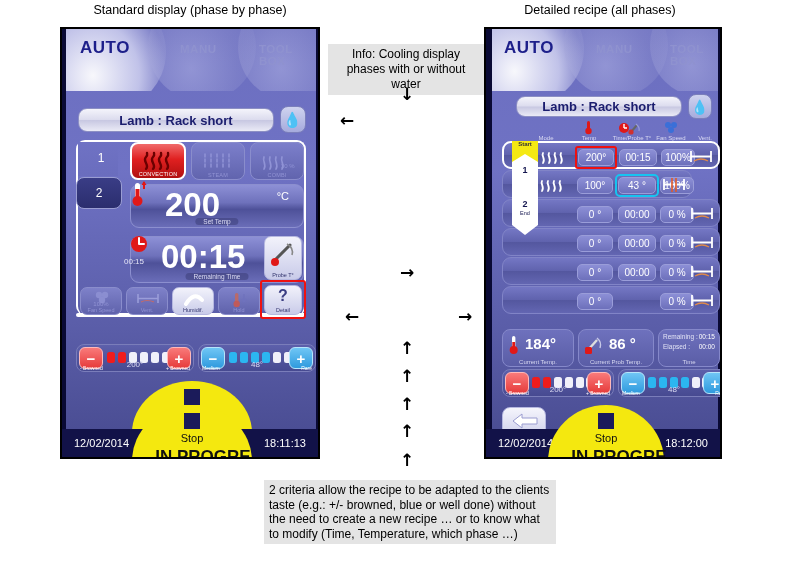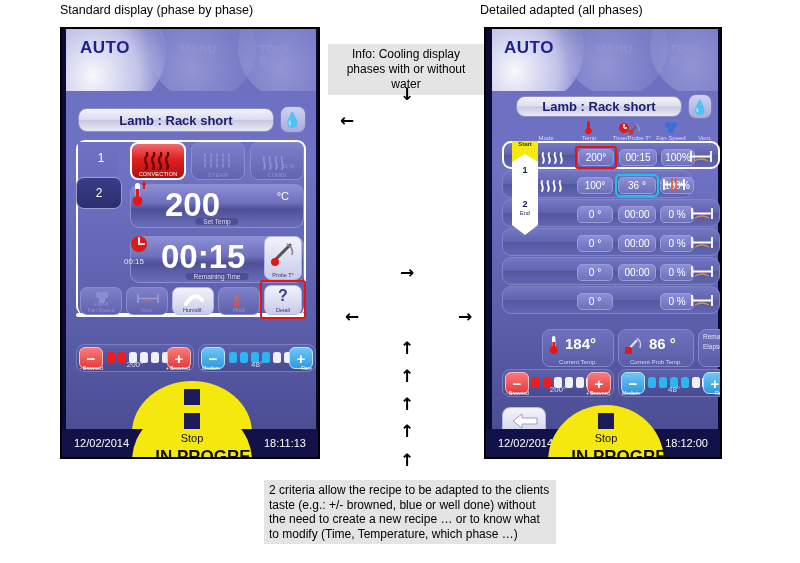--- a/index.html
+++ b/index.html
@@ -4,21 +4,21 @@
 <style>
   * { box-sizing: border-box; }
   html, body { margin:0; padding:0; }
   body {
     width:800px; height:563px; position:relative; background:#ffffff;
     font-family:"Liberation Sans", sans-serif; overflow:hidden;
   }
 
   
   .caption {
-    position:absolute; font-size:12.5px; color:#000; text-align:left;
+    position:absolute; font-size:12.5px; color:#000; text-align:center;
     white-space:nowrap;
   }
   #cap-left  { left:60px;  top:3px;  width:260px; }
   #cap-right { left:480px; top:3px;  width:240px; }
 
   
   .note {
     position:absolute; background:#e4e4e4; color:#000; font-size:12px;
     line-height:15px; padding:3px 5px; text-align:center;
   }
@@ -185,35 +185,34 @@
   .ribbon-txt { position:absolute; width:26px; text-align:center; font-size:9px; color:#14164f; font-weight:bold;}
   .ribbon-sub { position:absolute; width:26px; text-align:center; font-size:5.5px; color:#14164f; }
   .start-flag {
     position:absolute; width:26px; height:13px; background:#f5e913;
     color:#333; font-size:6px; text-align:center; font-weight:bold;
   }
   .info-box {
     position:absolute; border-radius:8px; height:38px;
     background:linear-gradient(180deg,#6e71bd 0%, #5a5da6 100%);
     border:1px solid #8588ca;
-    margin-left:40px;
   }
   .info-val { position:absolute; color:#fff; font-size:15px; font-weight:bold; }
   .info-cap { position:absolute; bottom:1px; left:0; right:0; text-align:center; font-size:6px; color:#d6d7f0; }
   .back-btn {
     position:absolute; border-radius:8px;
     background:linear-gradient(180deg,#f5f5fc 0%, #c9cbe9 100%);
     border:1px solid #b6b8e0;
   }
 </style>
 </head>
 <body>
 
 <div class="caption" id="cap-left">Standard display (phase by phase)</div>
-<div class="caption" id="cap-right">Detailed adapted (all phases)</div>
+<div class="caption" id="cap-right">Detailed recipe (all phases)</div>
 
 <div class="note" id="note-info">Info: Cooling display phases with or without water</div>
 <div class="note" id="note-crit">2 criteria allow the recipe to be adapted to the clients taste  (e.g.: +/- browned, blue or well done) without the need to create a new recipe … or to know what to modify (Time, Temperature, which phase …)</div>
 
 <div id="arrow-layer">
     <div class="arrow" style="left: 400px; top: 86px;">↓</div>
     <div class="arrow" style="left: 340px; top: 112px;">←</div>
     <div class="arrow" style="left: 400px; top: 264px;">→</div>
     <div class="arrow" style="left: 345px; top: 308px;">←</div>
     <div class="arrow" style="left: 458px; top: 308px;">→</div>
@@ -457,21 +456,21 @@
         <div class="row" style="left: 10px; top: 141px; width: 190px; height: 28px;">
           <div style="position: absolute; left: 36px; top: 5px;"><svg width="26" height="17" viewBox="0 0 26 17">
               <g stroke="#ffffff" stroke-width="1.8" fill="none" stroke-linecap="round">
   <path d="M3 15 C6 11,1 8,3 5"></path>
                 <path d="M9 15 C12 11,7 8,9 5"></path>
                 <path d="M15 15 C18 11,13 8,15 5"></path>
                 <path d="M21 15 C24 11,19 8,21 5"></path>
               </g>
             </svg></div>
           <div class="cell" style="left: 74px; width: 36px;">100°</div>
-          <div class="cell" style="left: 115px; width: 38px;">36 °</div>
+          <div class="cell" style="left: 115px; width: 38px;">43 °</div>
           <div class="cyanbox" style="left: 112px; top: 3px; width: 44px; height: 23px;"></div>
           <div class="cell" style="left: 157px; width: 34px;">100%</div>
           <div style="position: absolute; right: 4px; top: 6px;"><svg width="26" height="16" viewBox="0 0 26 16">
               <path d="M3 2 v11 M3 7.5 h20 M23 2 v11" stroke="#fff" stroke-width="1.8" fill="none"></path>
               <path d="M11 1 v14 M15 1 v14" stroke="#e05a2a" stroke-width="1.6"></path>
             </svg></div>
         </div>
         <div class="row" style="left: 10px; top: 170px; width: 218px; height: 28px;">
           <div class="cell" style="left: 74px; width: 36px;">0 °</div>
           <div class="cell" style="left: 115px; width: 38px;">00:00</div>

